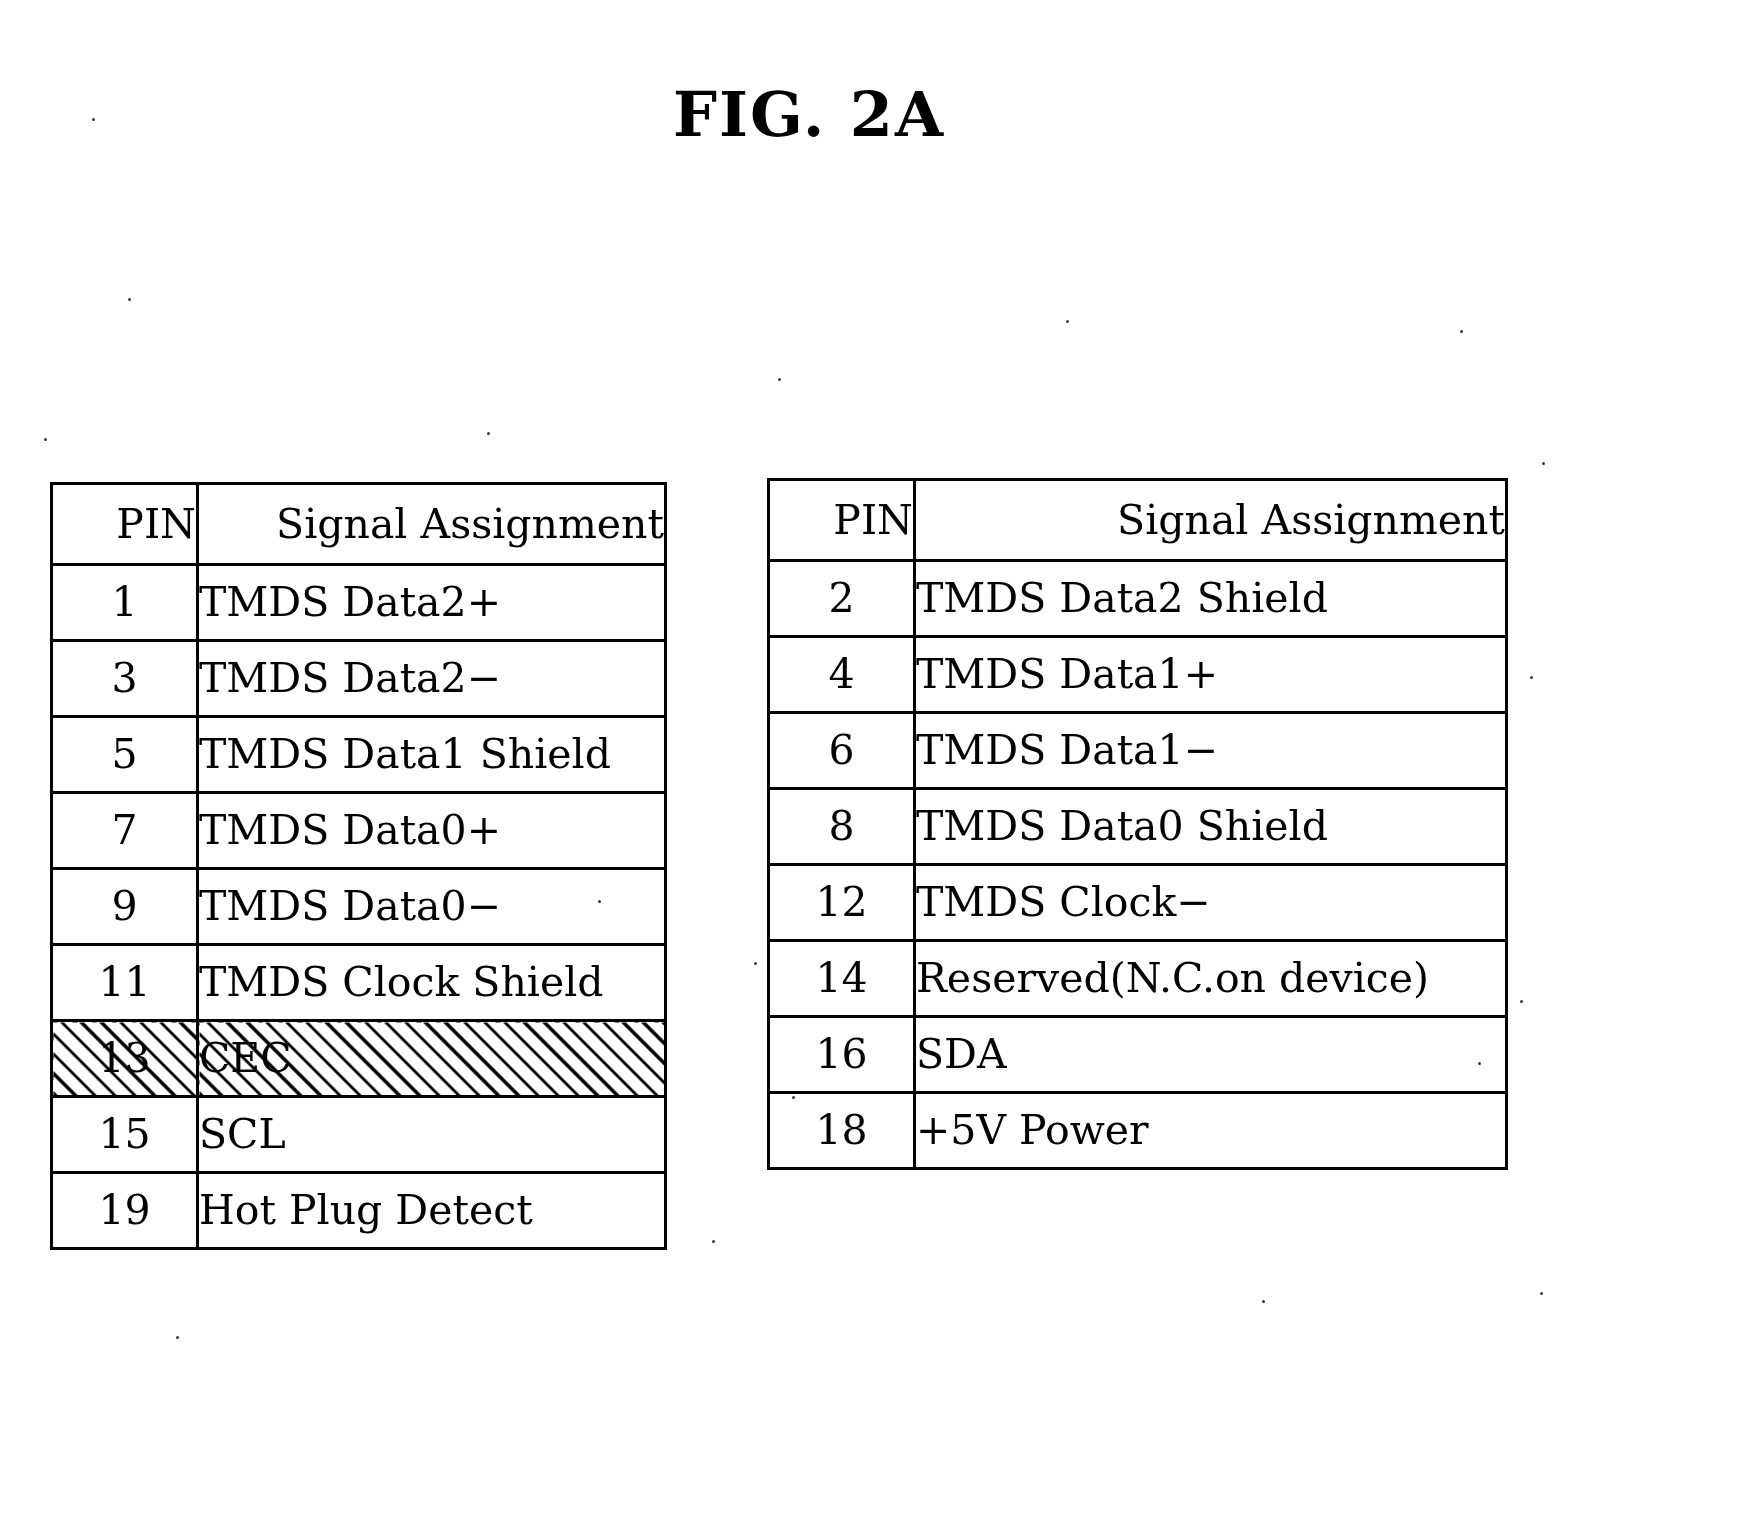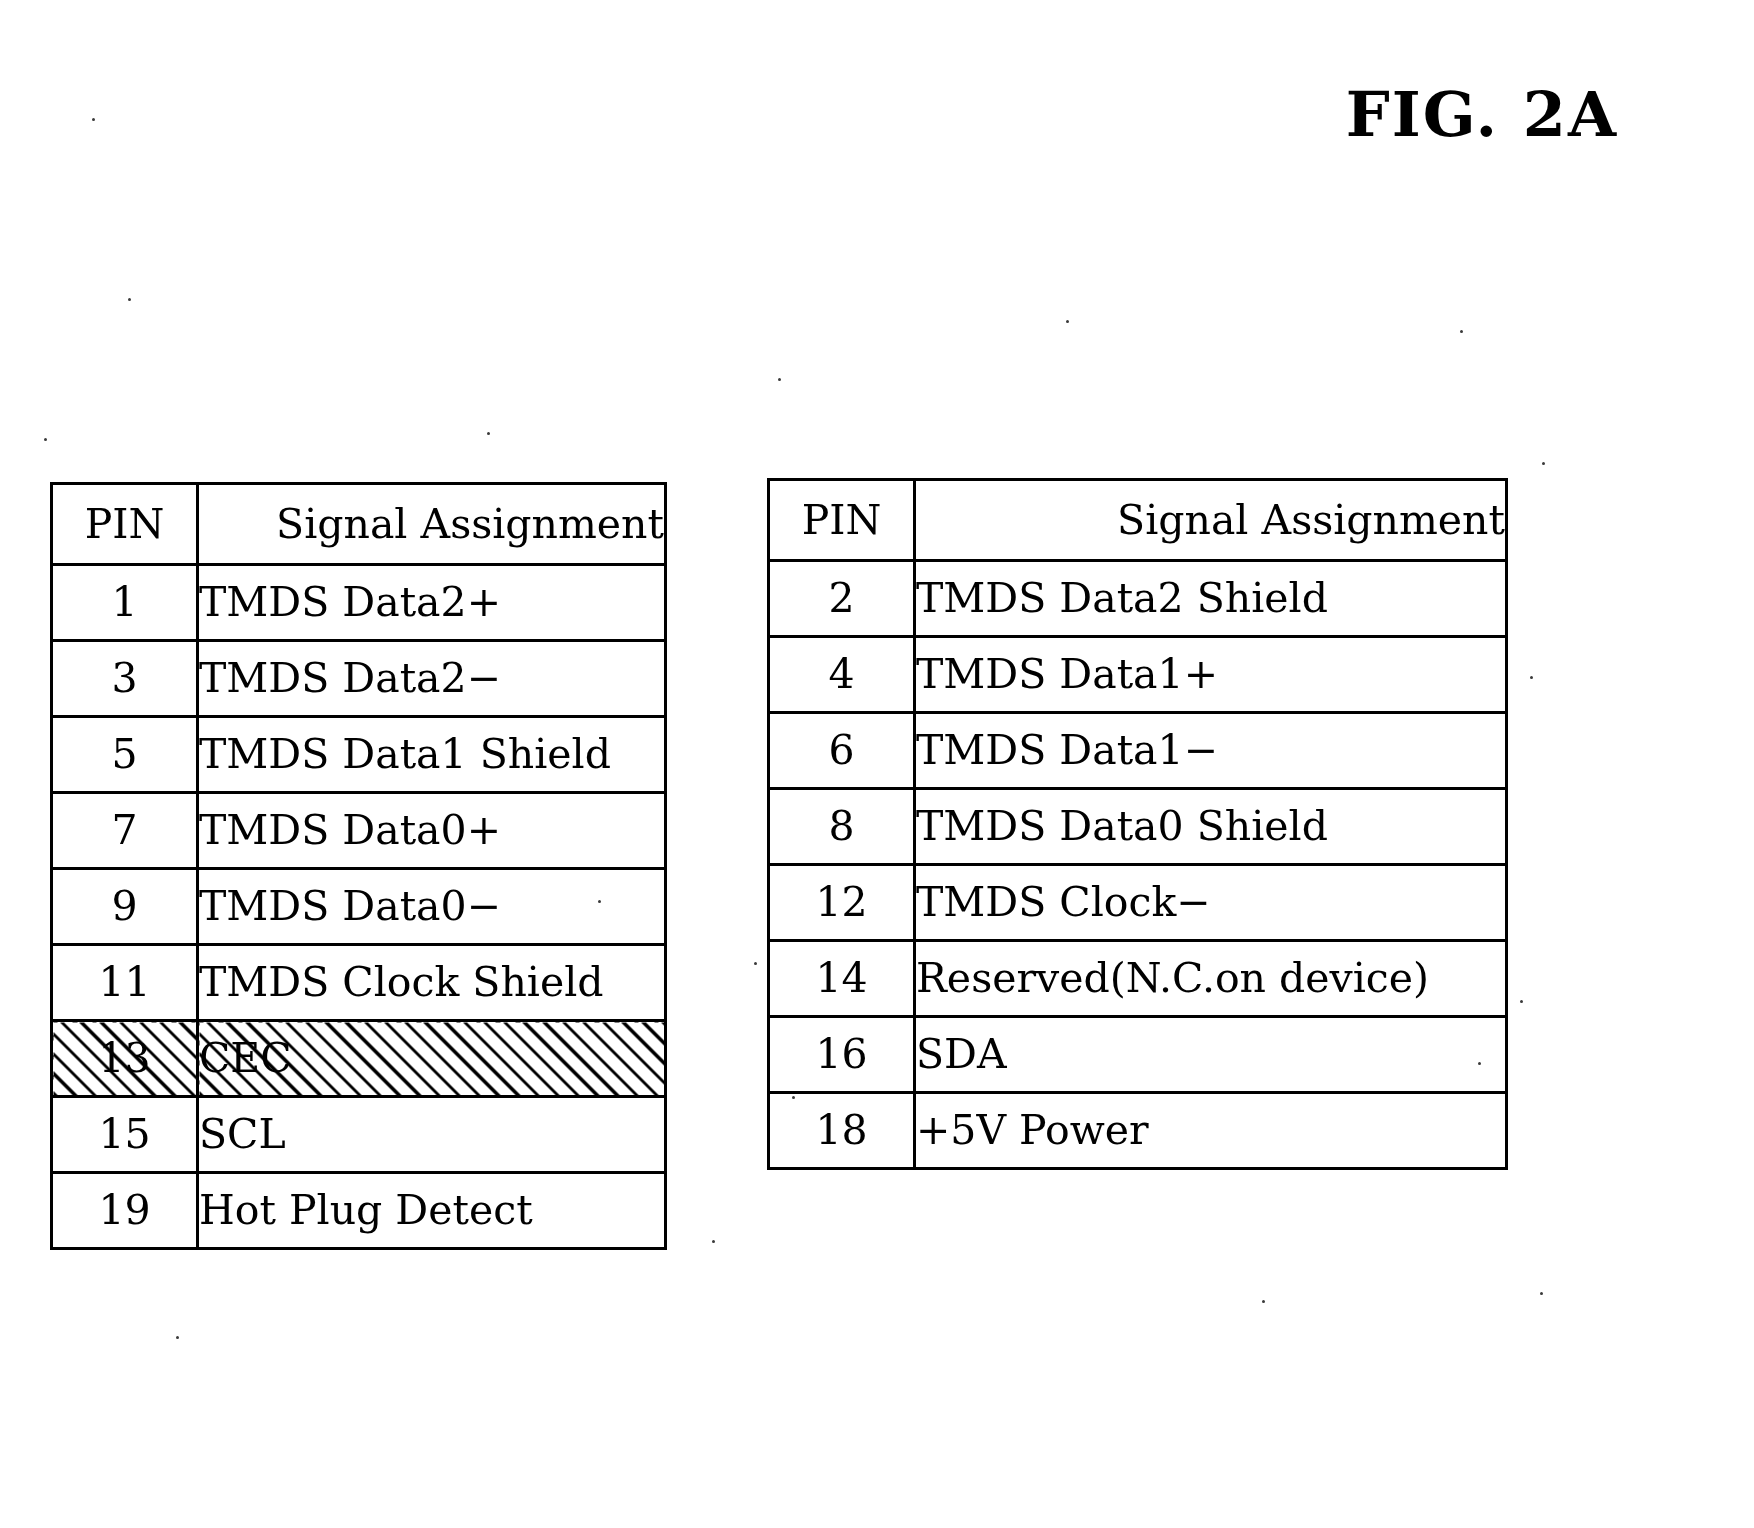--- a/index.html
+++ b/index.html
@@ -17,21 +17,21 @@
     color: #000000;
     -webkit-font-smoothing: none;
   }
 
   
   #figure-title {
     position: absolute;
     top: 78px;
     left: 0;
     width: 1618px;
-    text-align: right;
+    text-align: center;
     font-family: "DejaVu Serif", "Liberation Serif", serif;
     font-size: 62px;
     font-weight: bold;
     letter-spacing: 2px;
     white-space: pre;
   }
 
   
   .pin-table {
     position: absolute;
@@ -60,21 +60,21 @@
 
   .cell-pin {
     text-align: center;
     white-space: nowrap;
   }
   .cell-sig {
     text-align: left;
     padding-left: 16px;
     white-space: nowrap;
   }
-  .cell-head-pin { text-align: center; }
+  .cell-head-pin { text-align: right; }
   .cell-head-sig { text-align: right; padding-left: 16px; }
 
   
   .pin-table tr.row-header td { height: 78px; }
 
   
   tr.row-hatched td {
     position: relative;
     background-image: repeating-linear-gradient(
         45deg,

